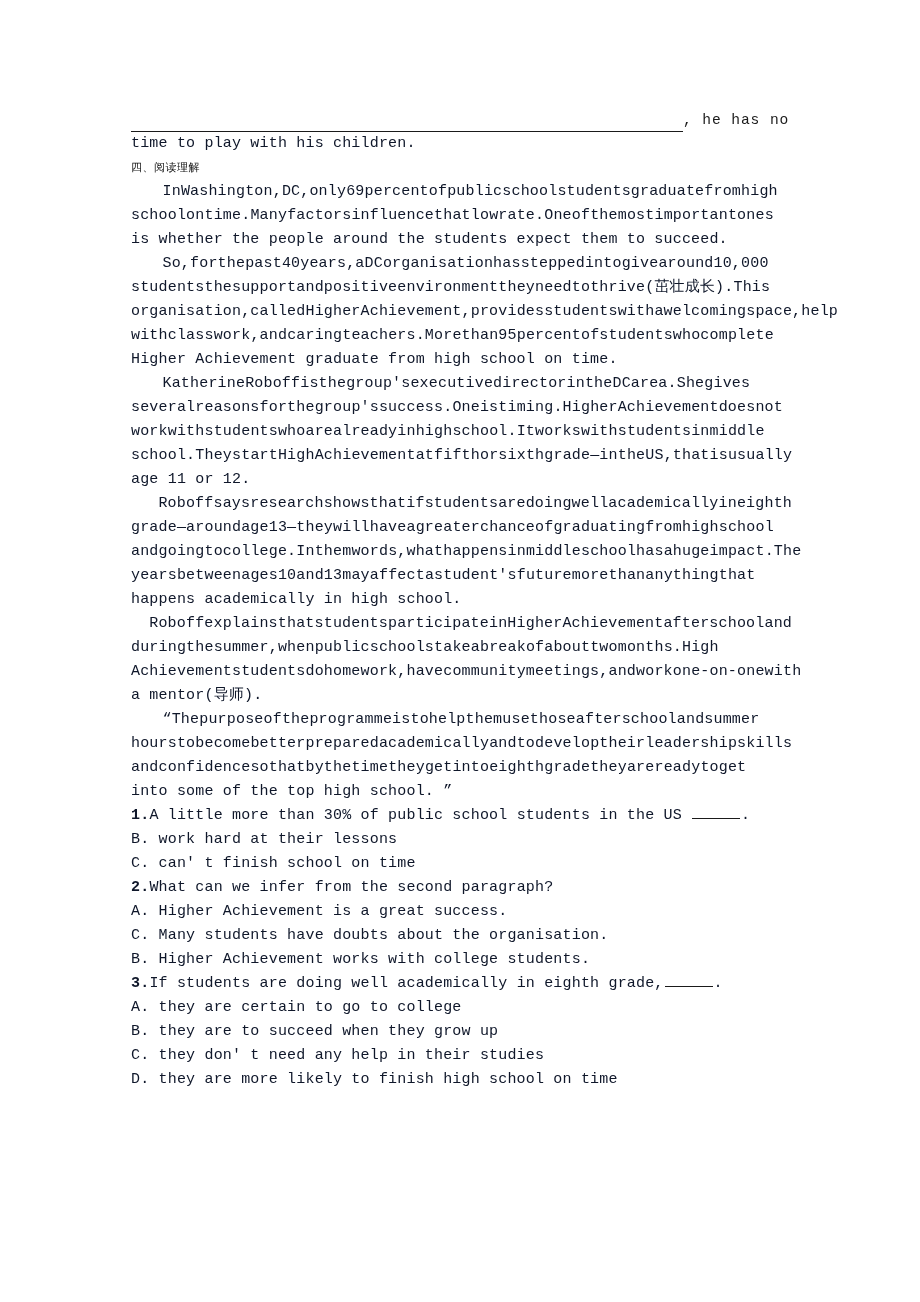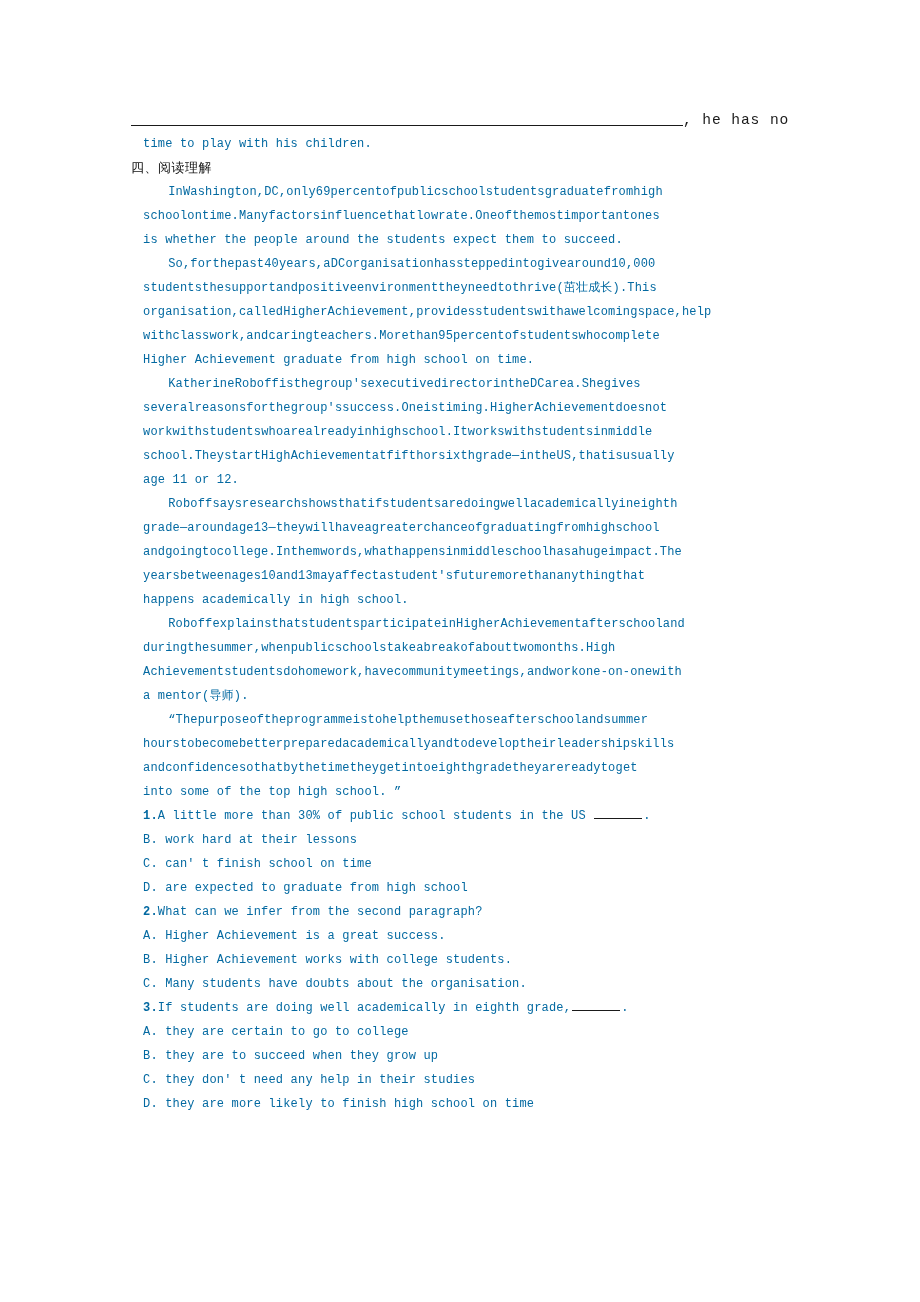--- a/index.html
+++ b/index.html
@@ -28,58 +28,57 @@
 
   .content {
     position: absolute;
     left: 131px;
     top: 108px;
     width: 661px;
   }
 
   
   .line {
-    font-size: 12px;
+    font-size: 15px;
     line-height: 24px;
     letter-spacing: 0.18px;
     white-space: nowrap;
-    color: #0369a1;
-    margin-left: 12px;
+    color: #0f172a;
   }
 
   
   .just {
     display: flex;
     justify-content: flex-start;
     width: 661px;
     white-space: nowrap;
   }
   .just > span { display: inline-block; }
 
   
   .blank-row {
     display: flex;
-    align-items: flex-start;
+    align-items: flex-end;
     height: 24px;
     line-height: 24px;
     font-size: 14.6px;
   }
   .long-rule {
     display: inline-block;
     width: 552px;
     border-bottom: 1.4px solid #1a1a1a;
     height: 17px;
     margin-right: 0px;
   }
   .after-rule { white-space: pre; letter-spacing: 0.9px; }
 
   
   .cn-heading {
-    font-family: Liberation Serif, serif;
-    font-size: 13px;
+    font-family: Liberation Mono, monospace;
+    font-size: 11px;
     line-height: 24px;
     color: #111;
     letter-spacing: 0.5px;
   }
 
   
   .qnum { font-weight: bold; }
 
   
   .short-rule {
@@ -435,25 +434,24 @@
           <span>they</span>
           <span>are</span>
           <span>ready</span>
           <span>to</span>
           <span>get</span>
         </div>
         <div class="line">into some of the top high school. ”</div>
         <div class="line"><span class="qnum">1.</span><span>A little more than 30% of public school students in the US </span><span class="short-rule"></span><span>.</span></div>
         <div class="line opt">B. work hard at their lessons</div>
         <div class="line opt">C. can' t finish school on time</div>
-        <div class="line opt">D. are expected to graduate from high school</div>
         <div class="line"><span class="qnum">2.</span><span>What can we infer from the second paragraph?</span></div>
         <div class="line opt">A. Higher Achievement is a great success.</div>
+        <div class="line opt">C. Many students have doubts about the organisation.</div>
         <div class="line opt">B. Higher Achievement works with college students.</div>
-        <div class="line opt">C. Many students have doubts about the organisation.</div>
         <div class="line"><span class="qnum">3.</span><span>If students are doing well academically in eighth grade,</span><span class="short-rule"></span><span>.</span></div>
         <div class="line opt">A. they are certain to go to college</div>
         <div class="line opt">B. they are to succeed when they grow up</div>
         <div class="line opt">C. they don' t need any help in their studies</div>
         <div class="line opt">D. they are more likely to finish high school on time</div>
       </div>
 
   </div>
 </div>
 

